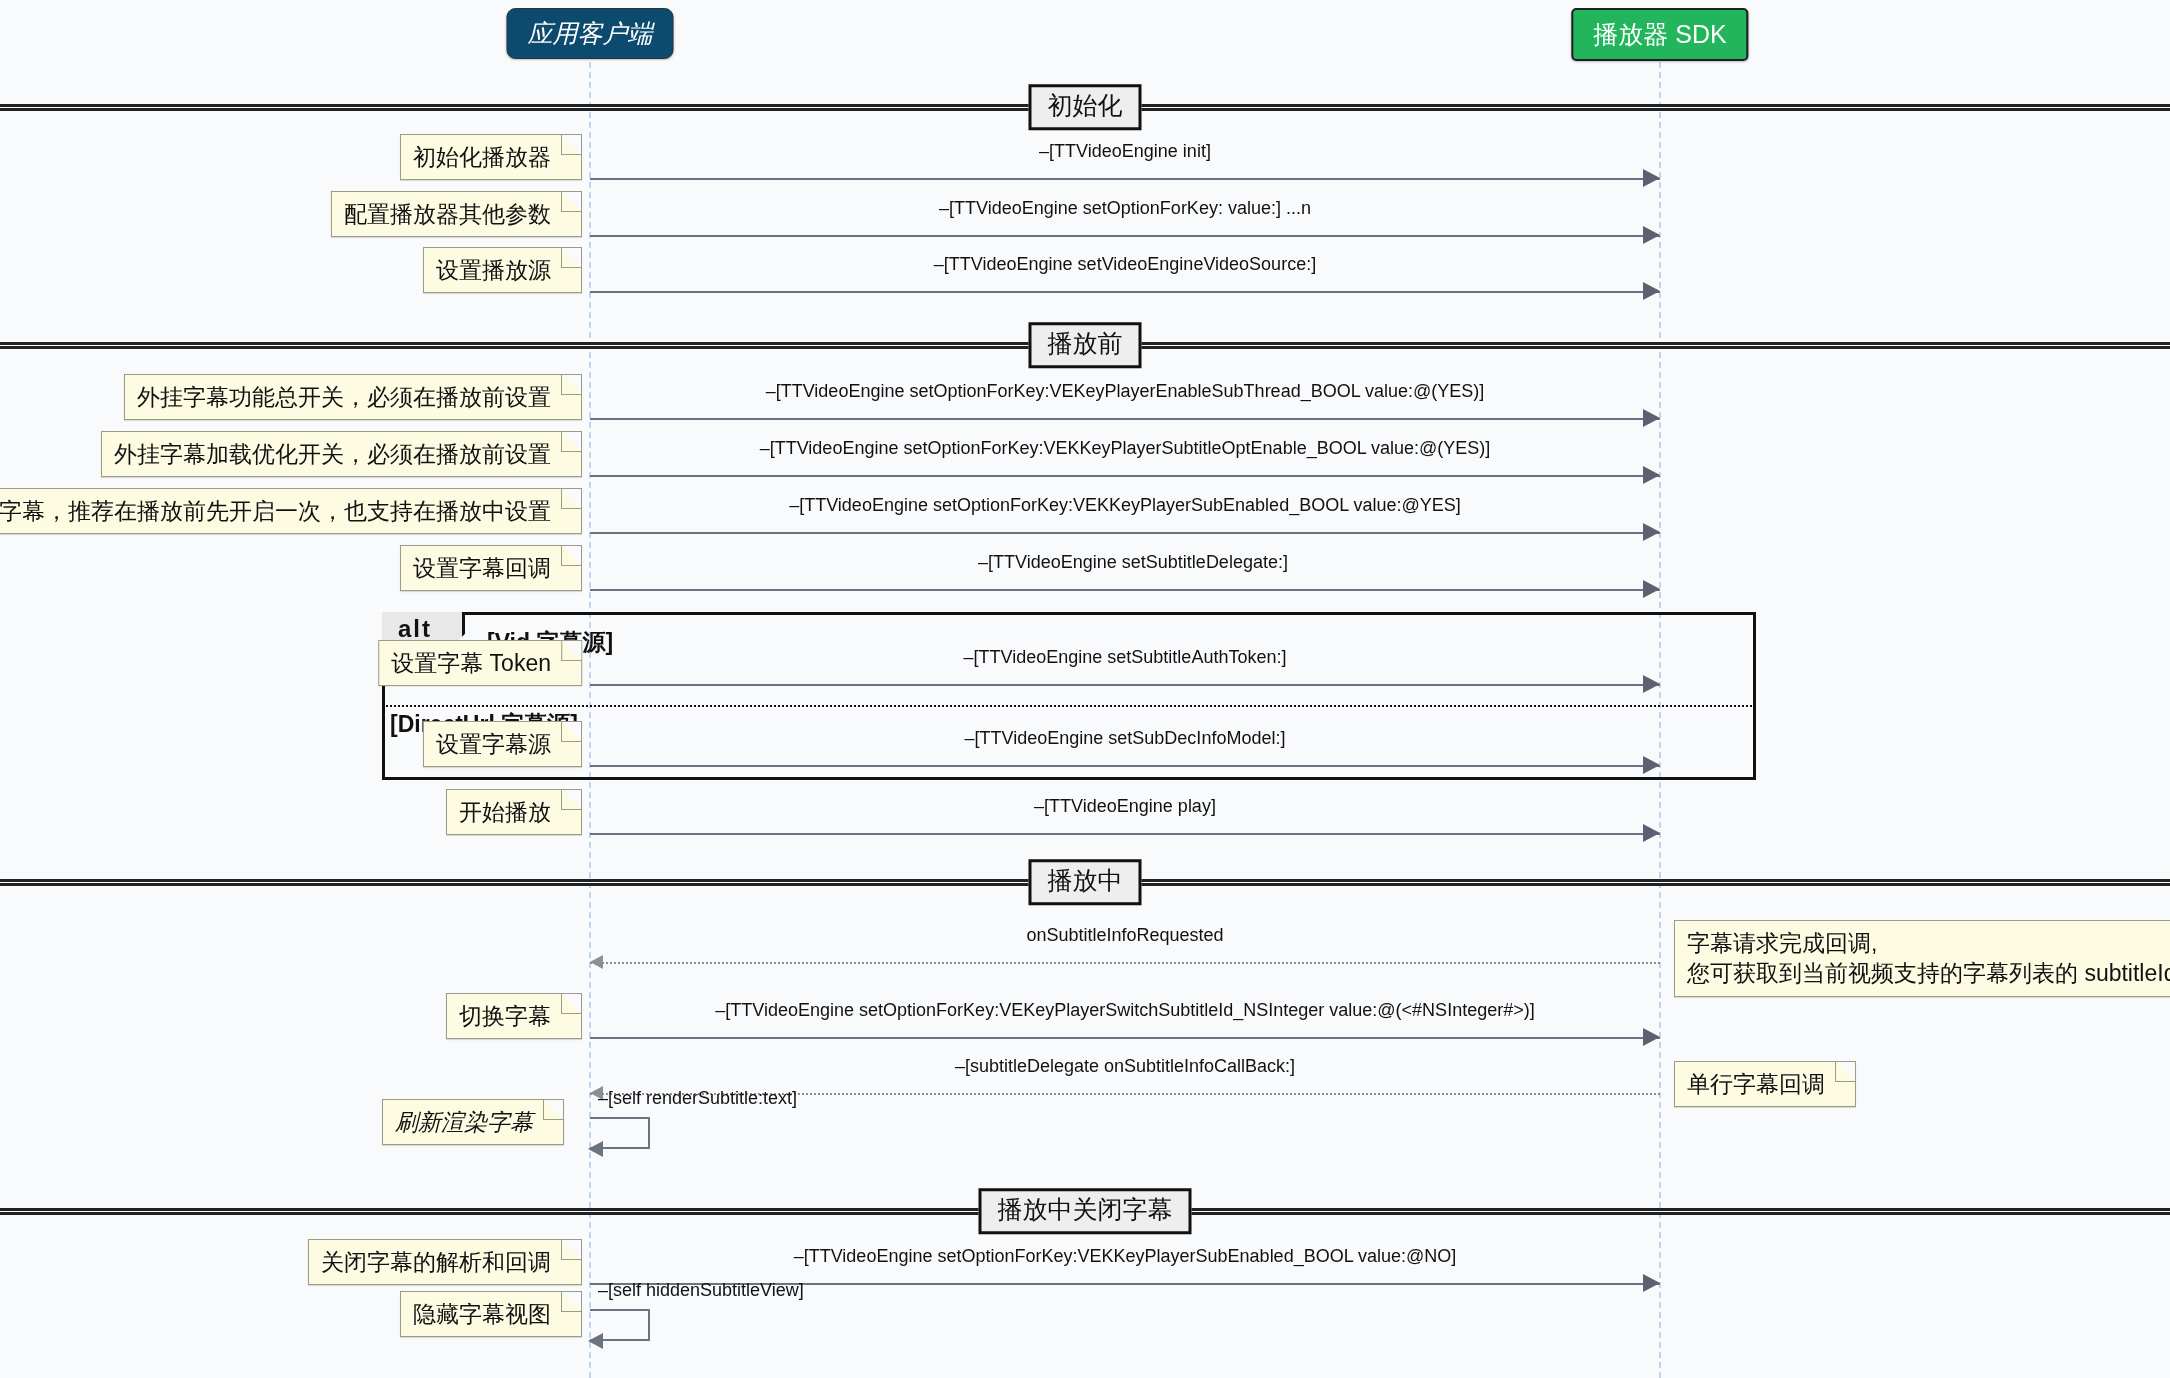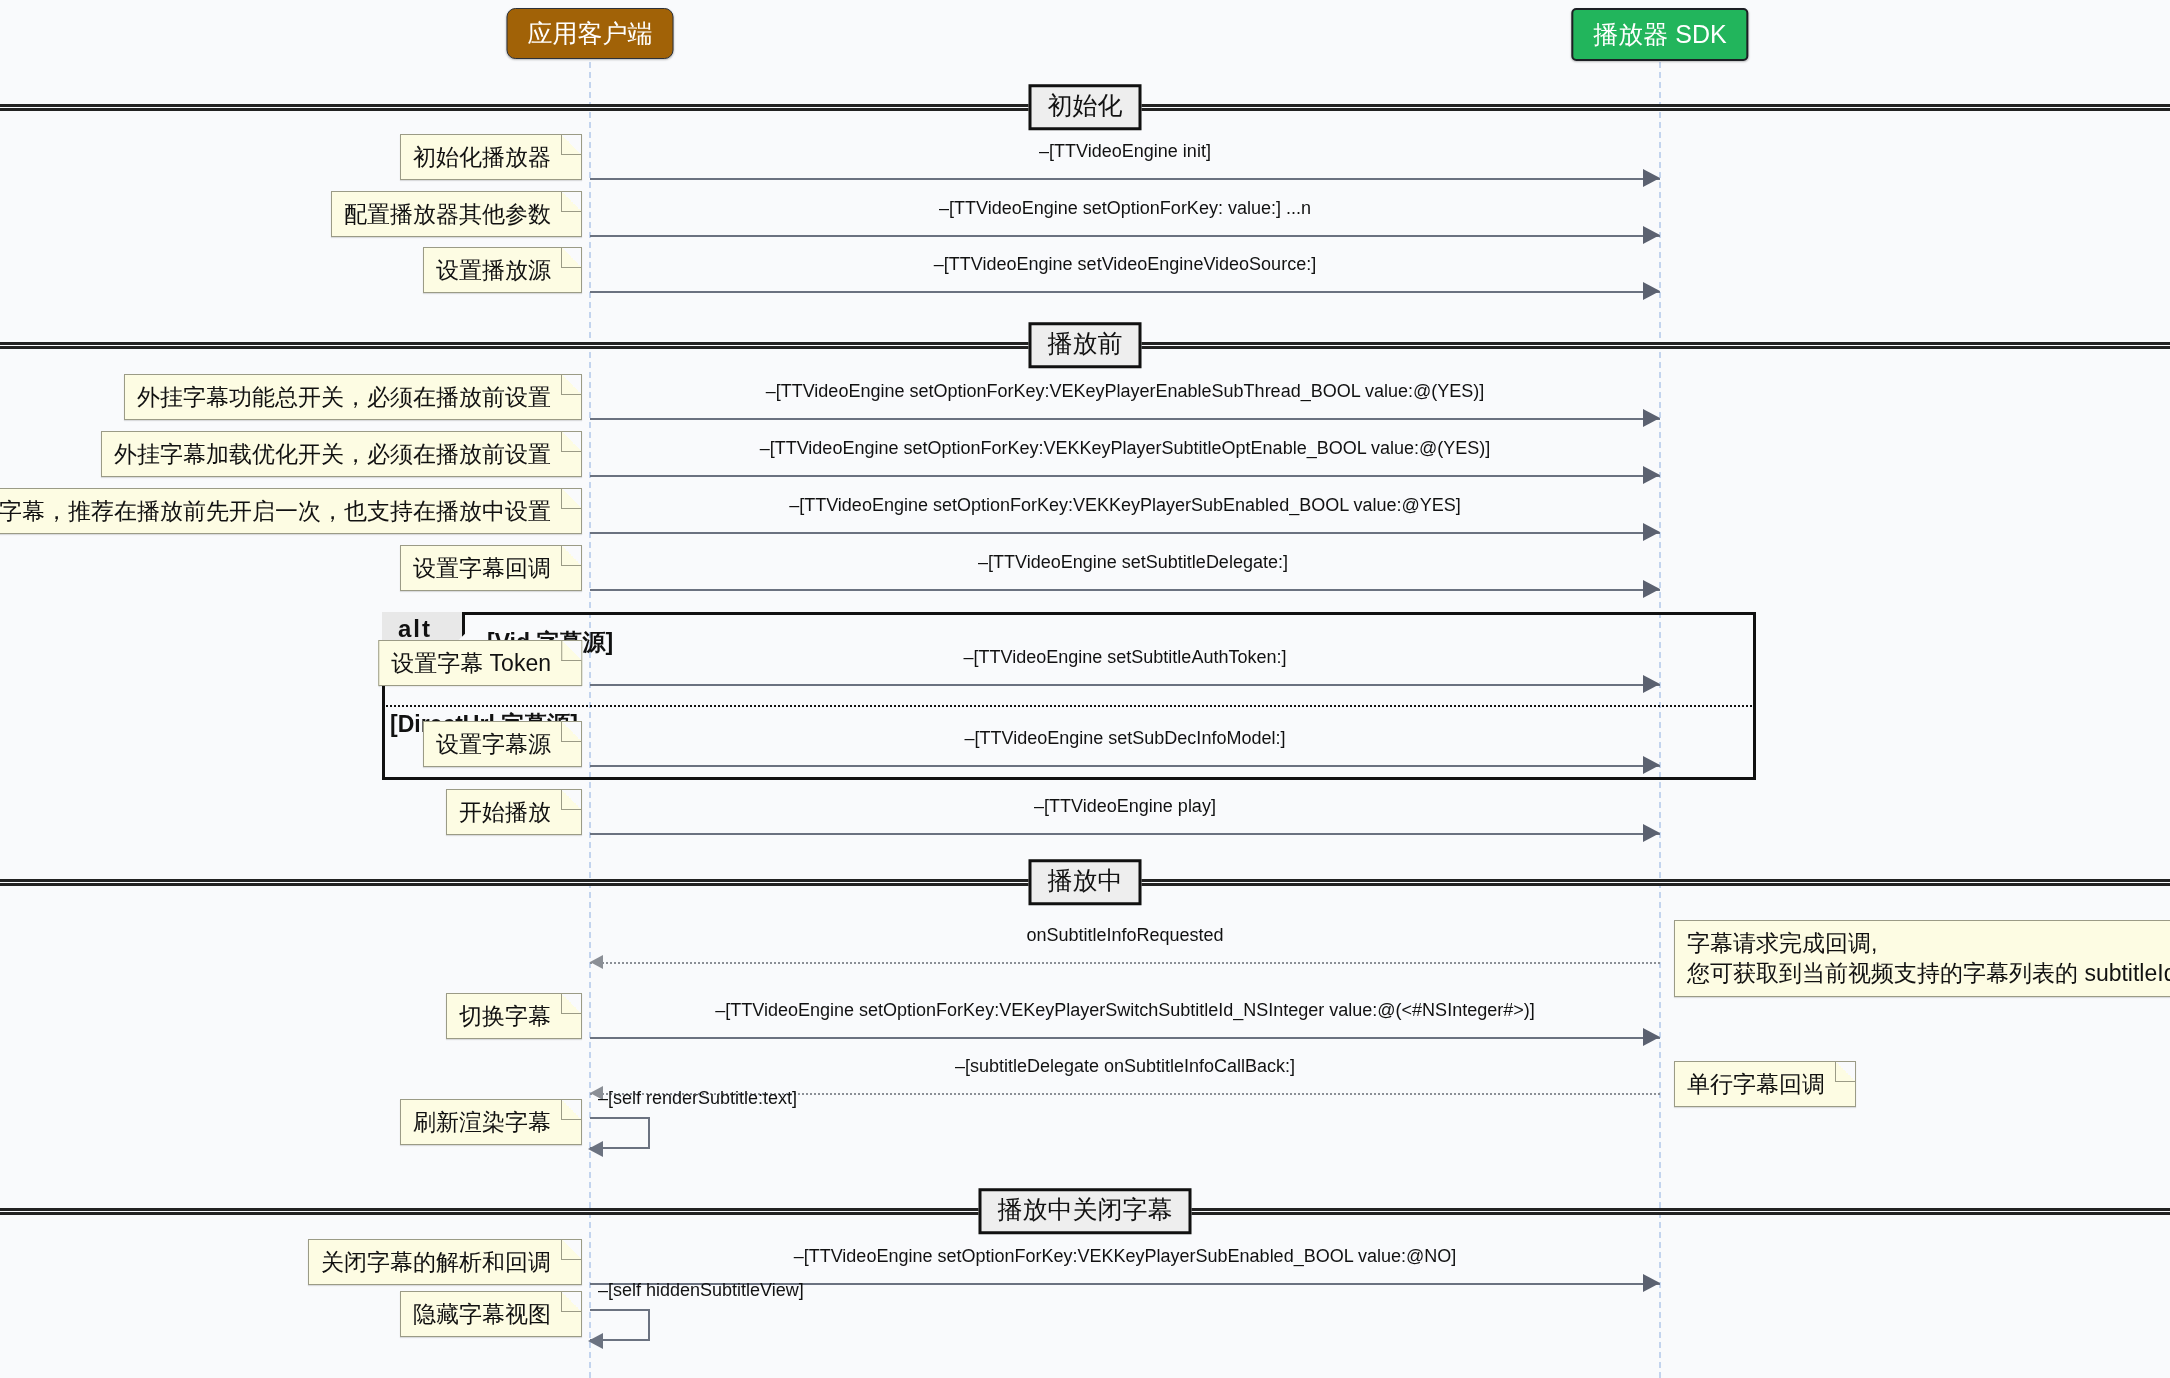--- a/index.html
+++ b/index.html
@@ -16,21 +16,21 @@
     position:absolute;
     transform:translateX(-50%);
     padding:10px 20px;
     border-radius:9px;
     color:#ffffff;
     font-size:25px;
     line-height:1.15;
     white-space:nowrap;
     box-shadow:0 1px 2px rgba(0,0,0,.25);
   }
-  .p-client{background:#a16207;border:1px solid #2c313a;}
+  .p-client{background:#0c4a6e;border:1px solid #2c313a;font-style:italic;}
   .p-sdk{background:#22b55c;border:2px solid #1c1f24;border-radius:5px;}
 
   .lifeline{
     position:absolute;
     width:0;
     border-left:2px dashed #c3d4ee;
   }
 
   
   .divider{
@@ -229,21 +229,21 @@
     <div class="arrow-r" style="left: 1643px; top: 1037px;"></div>
     <div class="msg-label" style="left: 1125px; top: 1001px;">–[TTVideoEngine setOptionForKey:VEKeyPlayerSwitchSubtitleId_NSInteger value:@(&lt;#NSInteger#&gt;)]</div>
     <div class="note right-anchor" style="left: 582px; top: 993px;">切换字幕</div>
     <div class="msg-line dotted" style="left: 590px; top: 1093px; width: 1070px;"></div>
     <div class="arrow-l thin" style="left: 590px; top: 1093px;"></div>
     <div class="msg-label" style="left: 1125px; top: 1057px;">–[subtitleDelegate onSubtitleInfoCallBack:]</div>
     <div class="note" style="left: 1674px; top: 1061px;">单行字幕回调</div>
     <div class="self-msg" style="left: 590px; top: 1117px; width: 60px; height: 32px;"></div>
     <div class="arrow-l" style="left: 588px; top: 1149px;"></div>
     <div class="msg-label left" style="left: 598px; top: 1089px;">–[self renderSubtitle:text]</div>
-    <div class="note right-anchor" style="left: 582px; top: 1099px;">刷新渲染字幕</div>
+    <div class="note right-anchor" style="left: 564px; top: 1099px; font-style: italic;">刷新渲染字幕</div>
     <div class="msg-line" style="left: 590px; top: 1283px; width: 1070px;"></div>
     <div class="arrow-r" style="left: 1643px; top: 1283px;"></div>
     <div class="msg-label" style="left: 1125px; top: 1247px; text-align: center;">–[TTVideoEngine setOptionForKey:VEKKeyPlayerSubEnabled_BOOL value:@NO]</div>
     <div class="note right-anchor" style="left: 582px; top: 1239px;">关闭字幕的解析和回调</div>
     <div class="self-msg" style="left: 590px; top: 1309px; width: 60px; height: 32px;"></div>
     <div class="arrow-l" style="left: 588px; top: 1341px;"></div>
     <div class="msg-label left" style="left: 598px; top: 1281px;">–[self hiddenSubtitleView]</div>
     <div class="note right-anchor" style="left: 582px; top: 1291px;">隐藏字幕视图</div>
   </div>
 

